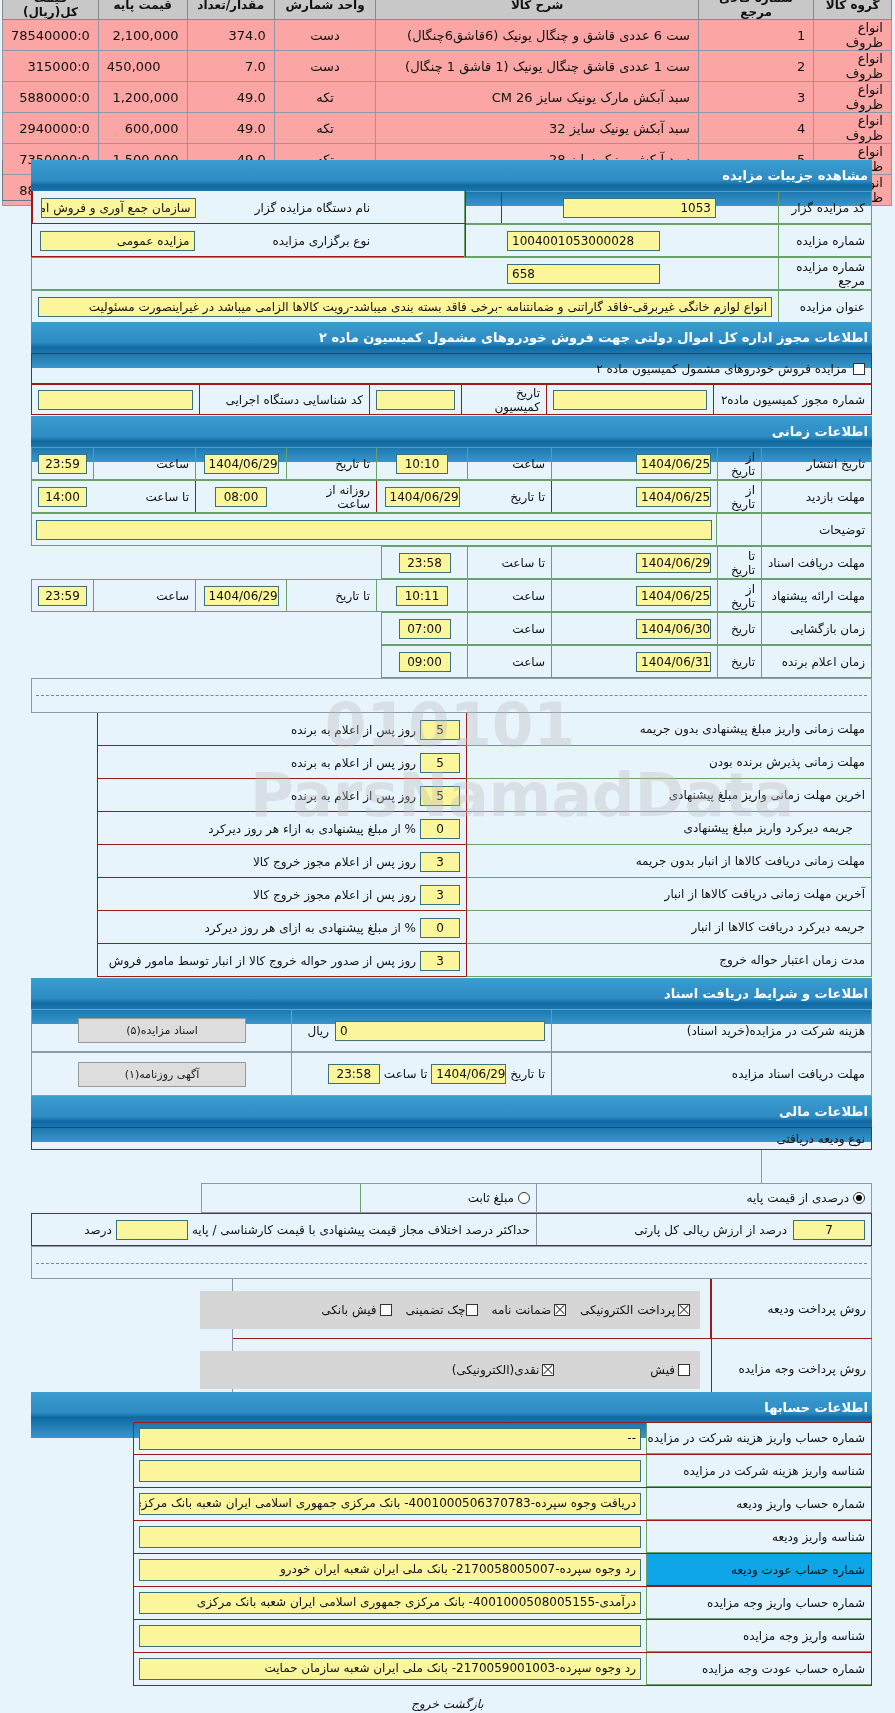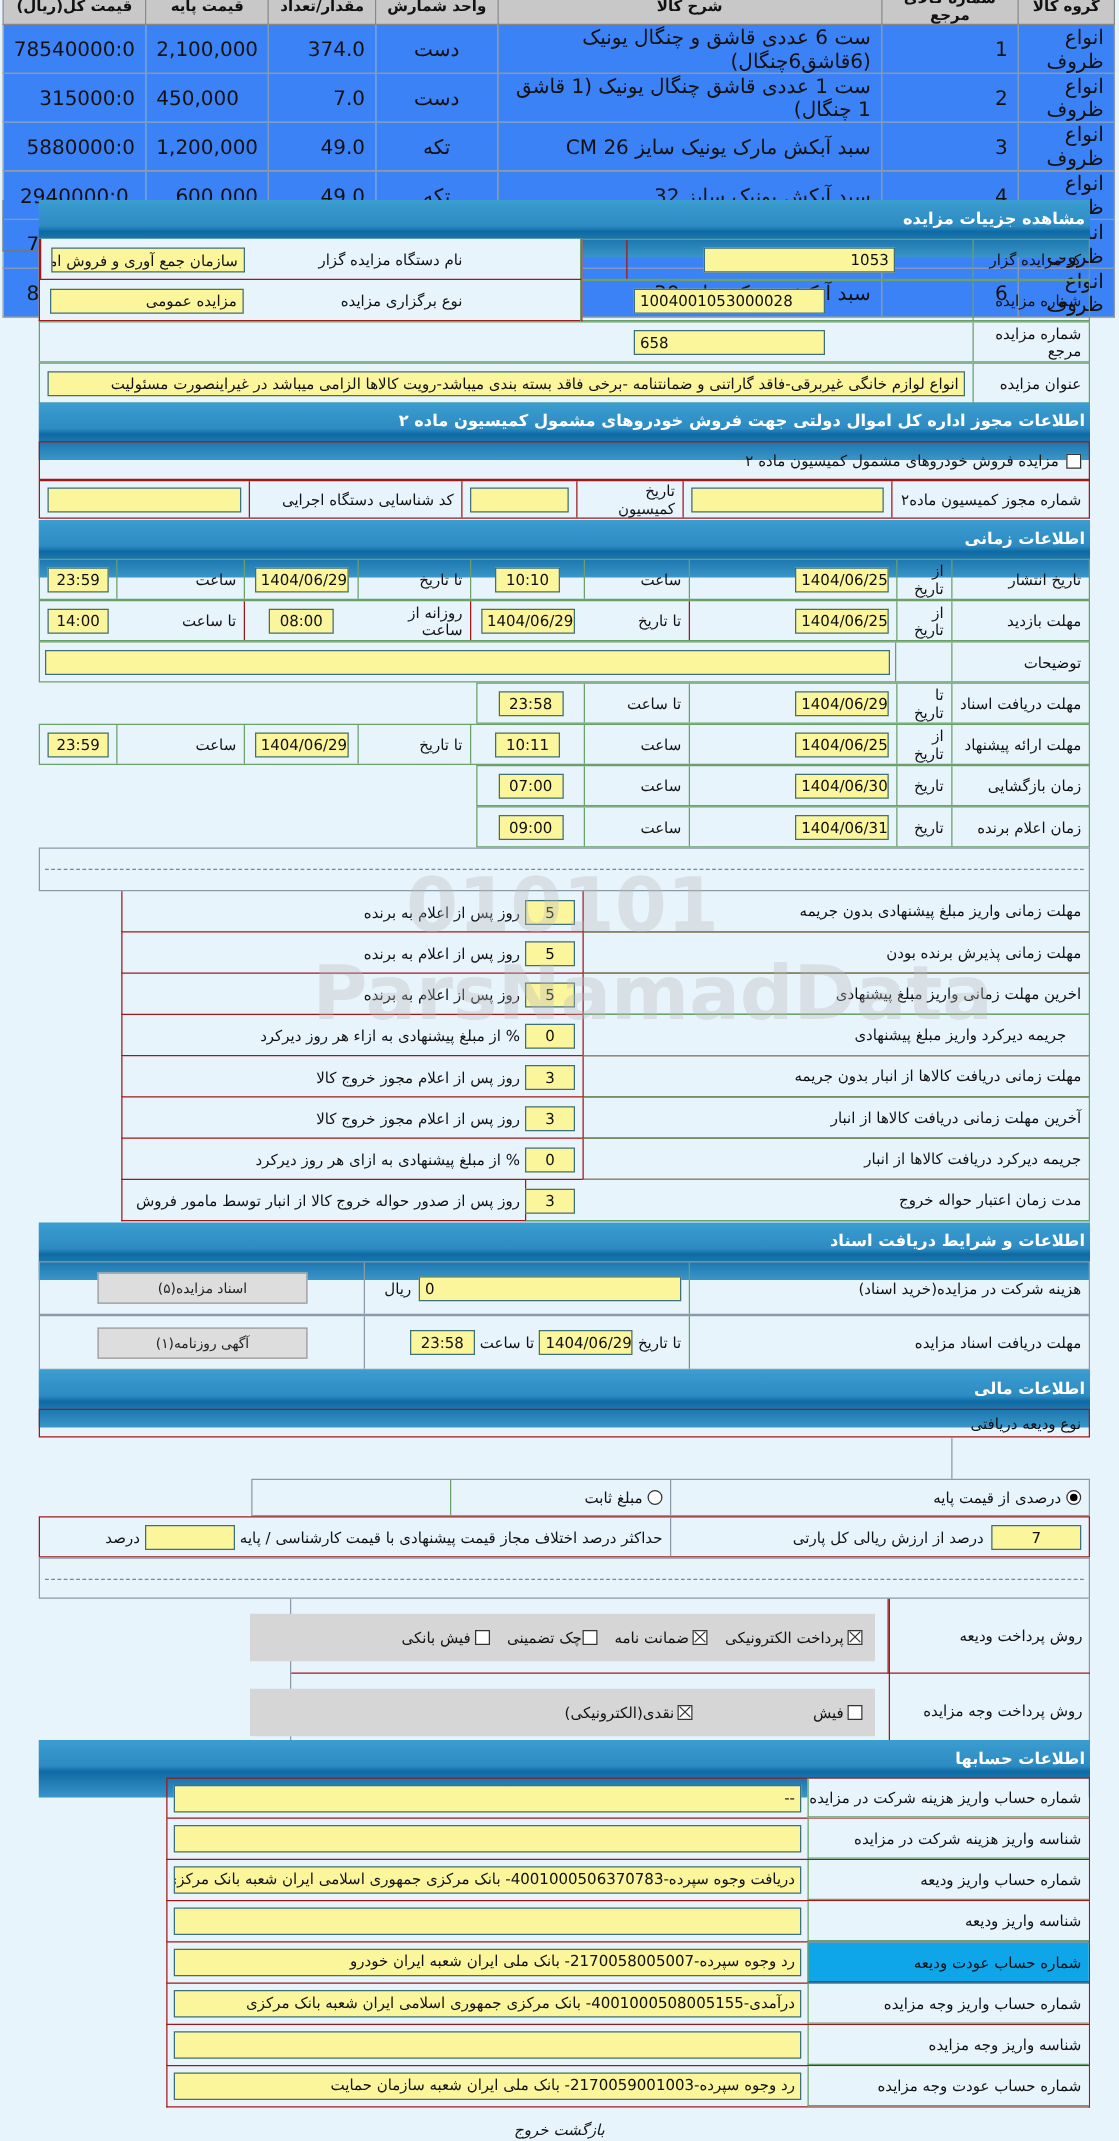--- a/index.html
+++ b/index.html
@@ -6,21 +6,21 @@
   body {
     width:895px; height:1713px; overflow:hidden; position:relative;
     background:#e8f4fc;
     font-family:"DejaVu Sans", sans-serif; font-size:12px; color:#111;
     direction:rtl;
   }
   .abs { position:absolute; }
   
   table.items { position:absolute; left:2px; top:-10px; width:890px; border-collapse:collapse; direction:rtl; }
   table.items th { background:#c8c8c8; height:19px; font-size:12px; font-weight:bold; border:1px solid #888; padding:0 4px; }
-  table.items td { background:#3b82f6; border:1px solid #8a9aa8; height:23px; padding:0 8px; font-size:16px; }
+  table.items td { background:#fca5a5; border:1px solid #8a9aa8; height:23px; padding:0 8px; font-size:13px; }
   .ltr { direction:ltr; text-align:left; }
   .num { text-align:right; }
   .center { text-align:center; }
 
   .section-header {
     position:absolute; left:31px; width:841px; height:46px;
     background:linear-gradient(to bottom,#3b9dd0 0%,#2d8bc2 45%,#0f6aa3 55%,#3a96c9 100%);
     color:#fff; font-weight:bold; font-size:13px; line-height:31px; padding-right:4px; box-sizing:border-box;
   }
   .panel { position:absolute; left:31px; width:841px; }
@@ -89,21 +89,21 @@
         <td class="ltr num" style="direction: ltr; text-align: right;">1,200,000</td>
         <td class="ltr num" style="direction: ltr; text-align: right;">5880000:0</td>
       </tr>
       <tr>
         <td>انواع ظروف</td>
         <td class="num">4</td>
         <td>سبد آبکش یونیک سایز 32</td>
         <td class="center">تکه</td>
         <td class="ltr num" style="direction: ltr; text-align: right;">49.0</td>
         <td class="ltr num" style="direction: ltr; text-align: right;">600,000</td>
-        <td class="ltr num" style="direction: ltr; text-align: center;">2940000:0</td>
+        <td class="ltr num" style="direction: ltr; text-align: right;">2940000:0</td>
       </tr>
       <tr>
         <td>انواع ظروف</td>
         <td class="num">5</td>
         <td>سبد آبکش یونیک سایز 28</td>
         <td class="center">تکه</td>
         <td class="ltr num" style="direction: ltr; text-align: right;">49.0</td>
         <td class="ltr num" style="direction: ltr; text-align: right;">1,500,000</td>
         <td class="ltr num" style="direction: ltr; text-align: right;">7350000:0</td>
       </tr>
@@ -344,21 +344,21 @@
     </div>
     </div>
     <div class="abs" style="left: 0px; top: 198px; width: 775px; height: 33px; box-sizing: border-box; border-bottom: 1px solid rgb(160, 24, 24); border-left: 1px solid rgb(160, 24, 24);">
     <div class="abs" style="right:0;top:0;width:406px;height:33px;border-right:1px solid #6aa06a;border-left:1px solid #a01818;border-bottom:1px solid #6aa06a;box-sizing:border-box;display:flex;align-items:center;padding-right:6px">جریمه دیرکرد دریافت کالاها از انبار</div>
     <div class="abs" style="right:406px;top:0;left:0;height:33px;display:flex;align-items:center;gap:4px;padding-right:6px">
       <div class="field" style="width:40px;text-align:center">0</div>
       <span>% از مبلغ پیشنهادی به ازای هر روز دیرکرد</span>
     </div>
     </div>
     <div class="abs" style="left: 0px; top: 231px; width: 775px; height: 33px; box-sizing: border-box; border-bottom: 1px solid rgb(160, 24, 24); border-left: 1px solid rgb(160, 24, 24);">
-    <div class="abs" style="right:0;top:0;width:452px;height:33px;border-right:1px solid #6aa06a;border-left:1px solid #a01818;border-bottom:1px solid #6aa06a;box-sizing:border-box;display:flex;align-items:center;padding-right:6px">مدت زمان اعتبار حواله خروج</div>
+    <div class="abs" style="right:0;top:0;width:406px;height:33px;border-right:1px solid #6aa06a;border-left:1px solid #a01818;border-bottom:1px solid #6aa06a;box-sizing:border-box;display:flex;align-items:center;padding-right:6px">مدت زمان اعتبار حواله خروج</div>
     <div class="abs" style="right:406px;top:0;left:0;height:33px;display:flex;align-items:center;gap:4px;padding-right:6px">
       <div class="field" style="width:40px;text-align:center">3</div>
       <span>روز پس از صدور حواله خروج کالا از انبار توسط مامور فروش</span>
     </div>
     </div>
   </div>
 
 <div class="watermark">010101<br>ParsNamadData</div>
 
 <div class="section-header" style="top:978px">اطلاعات و شرایط دریافت اسناد</div>

